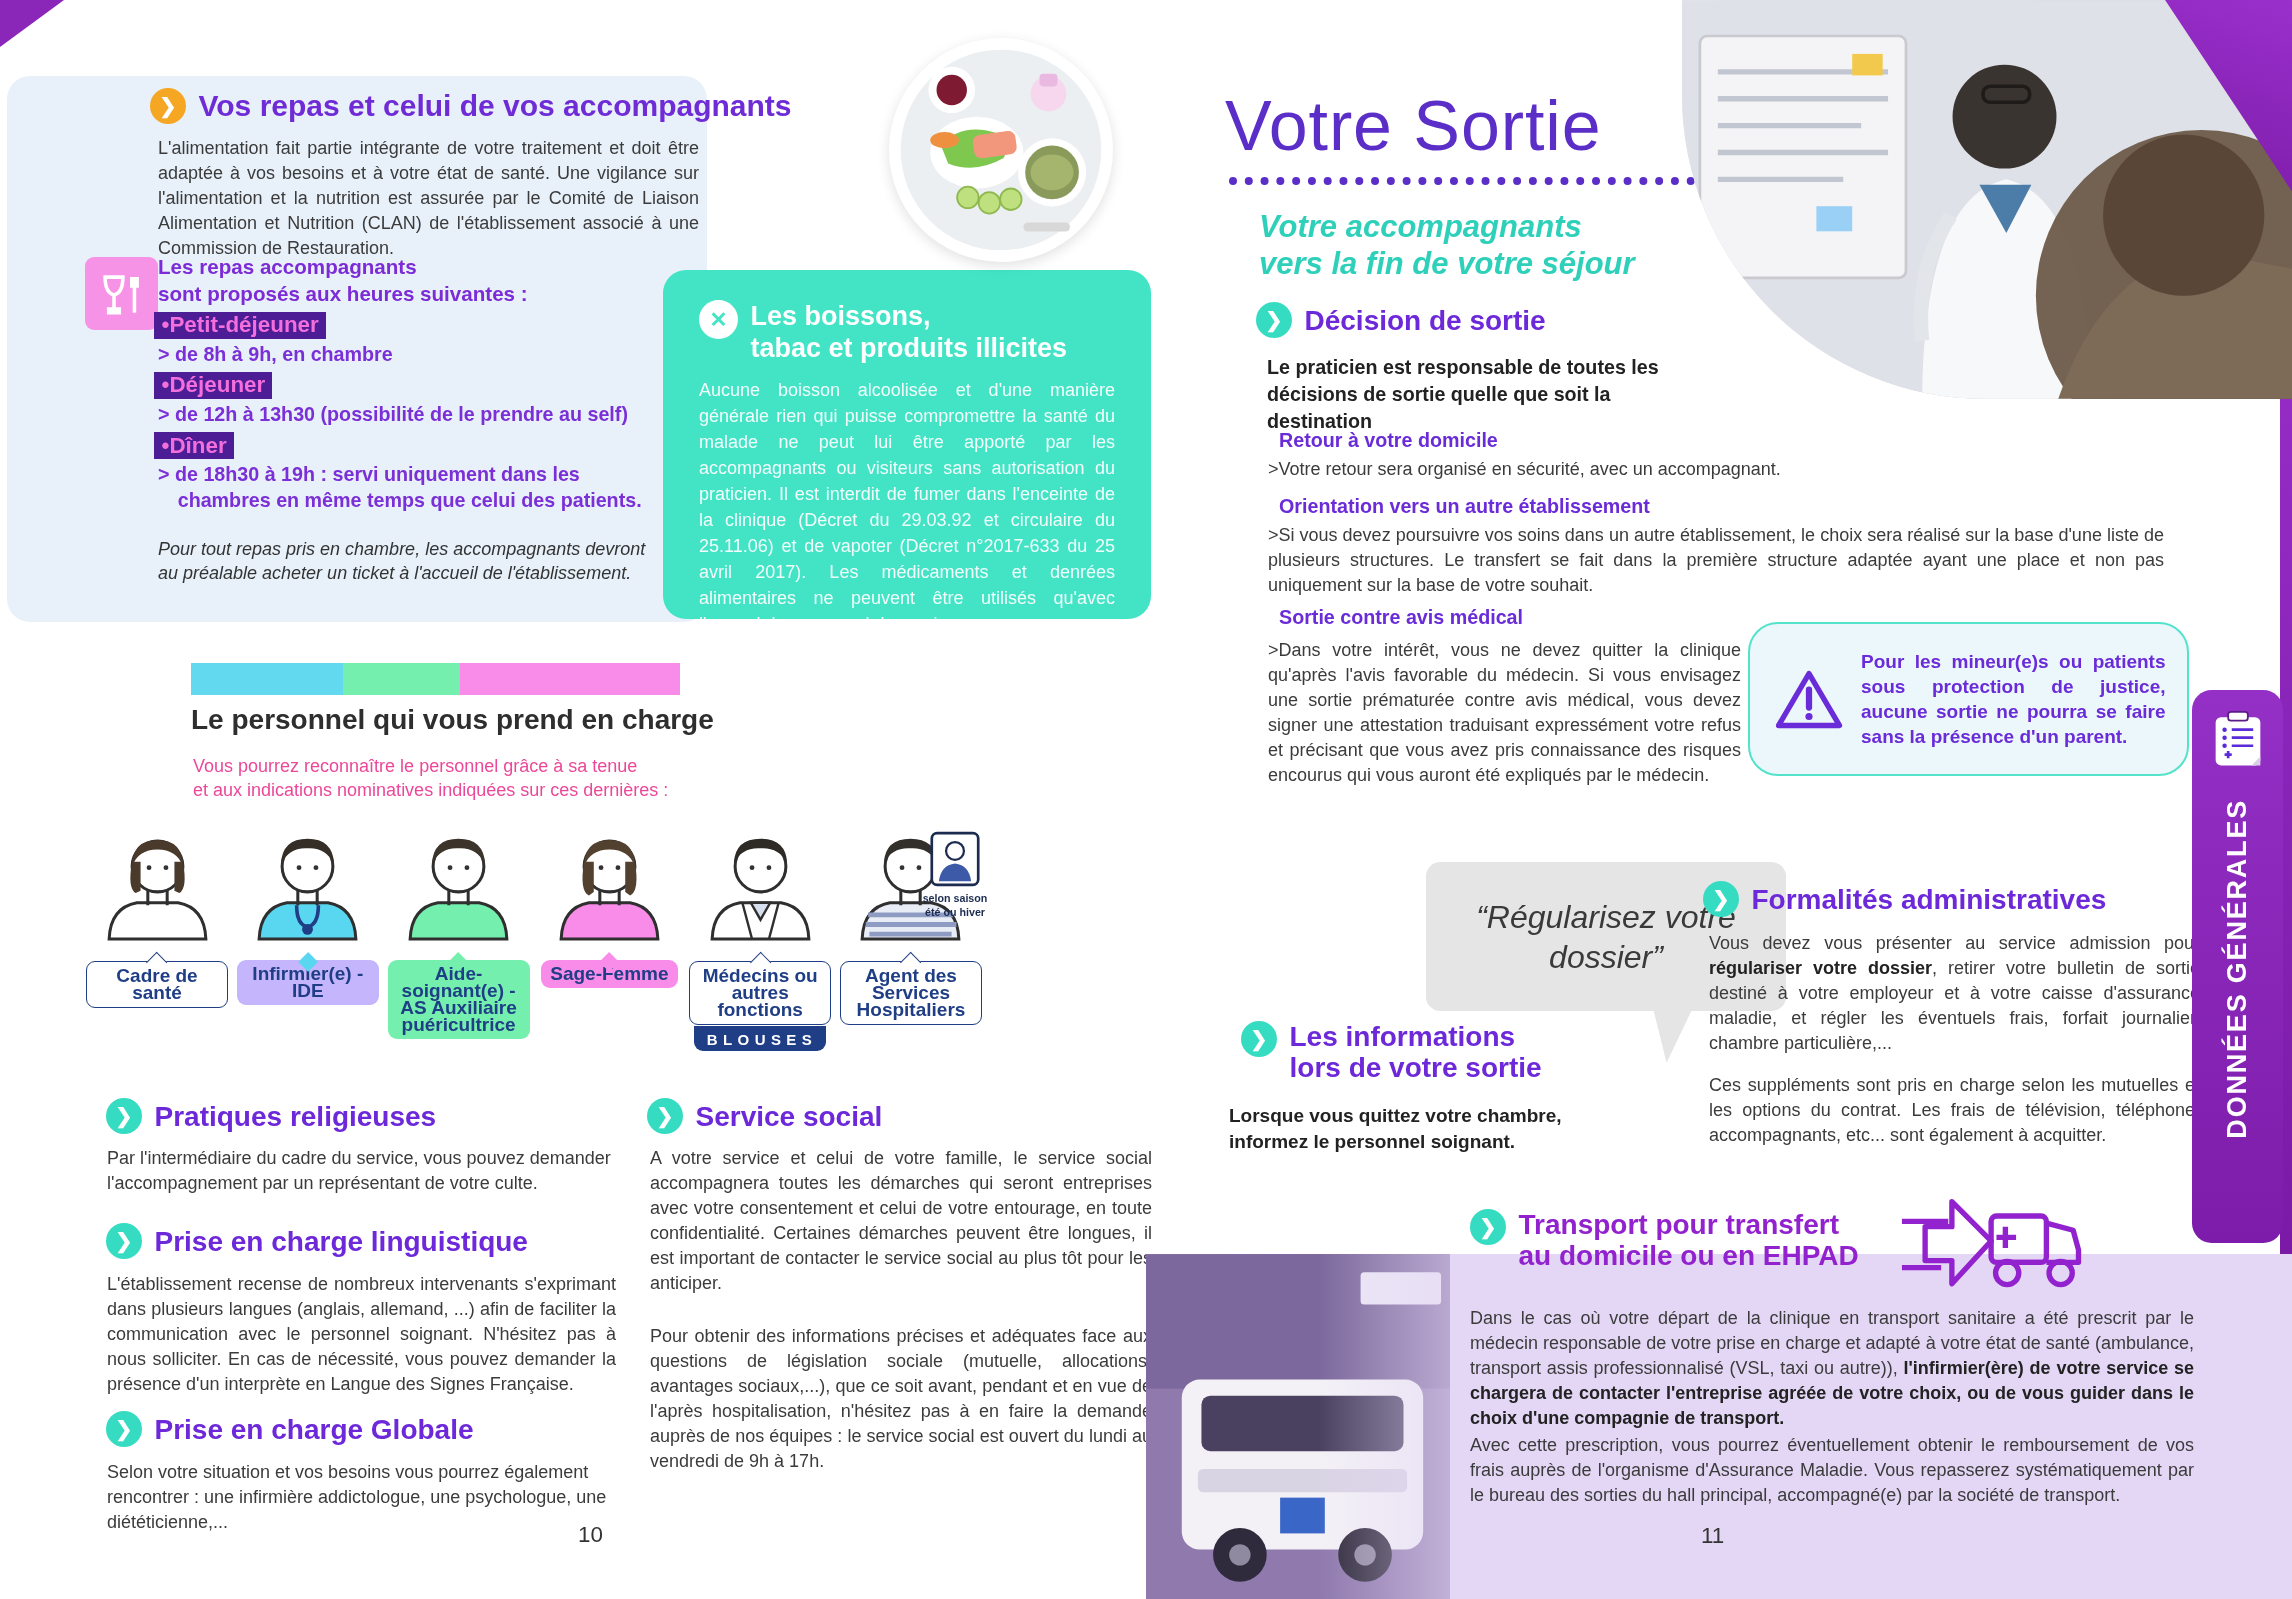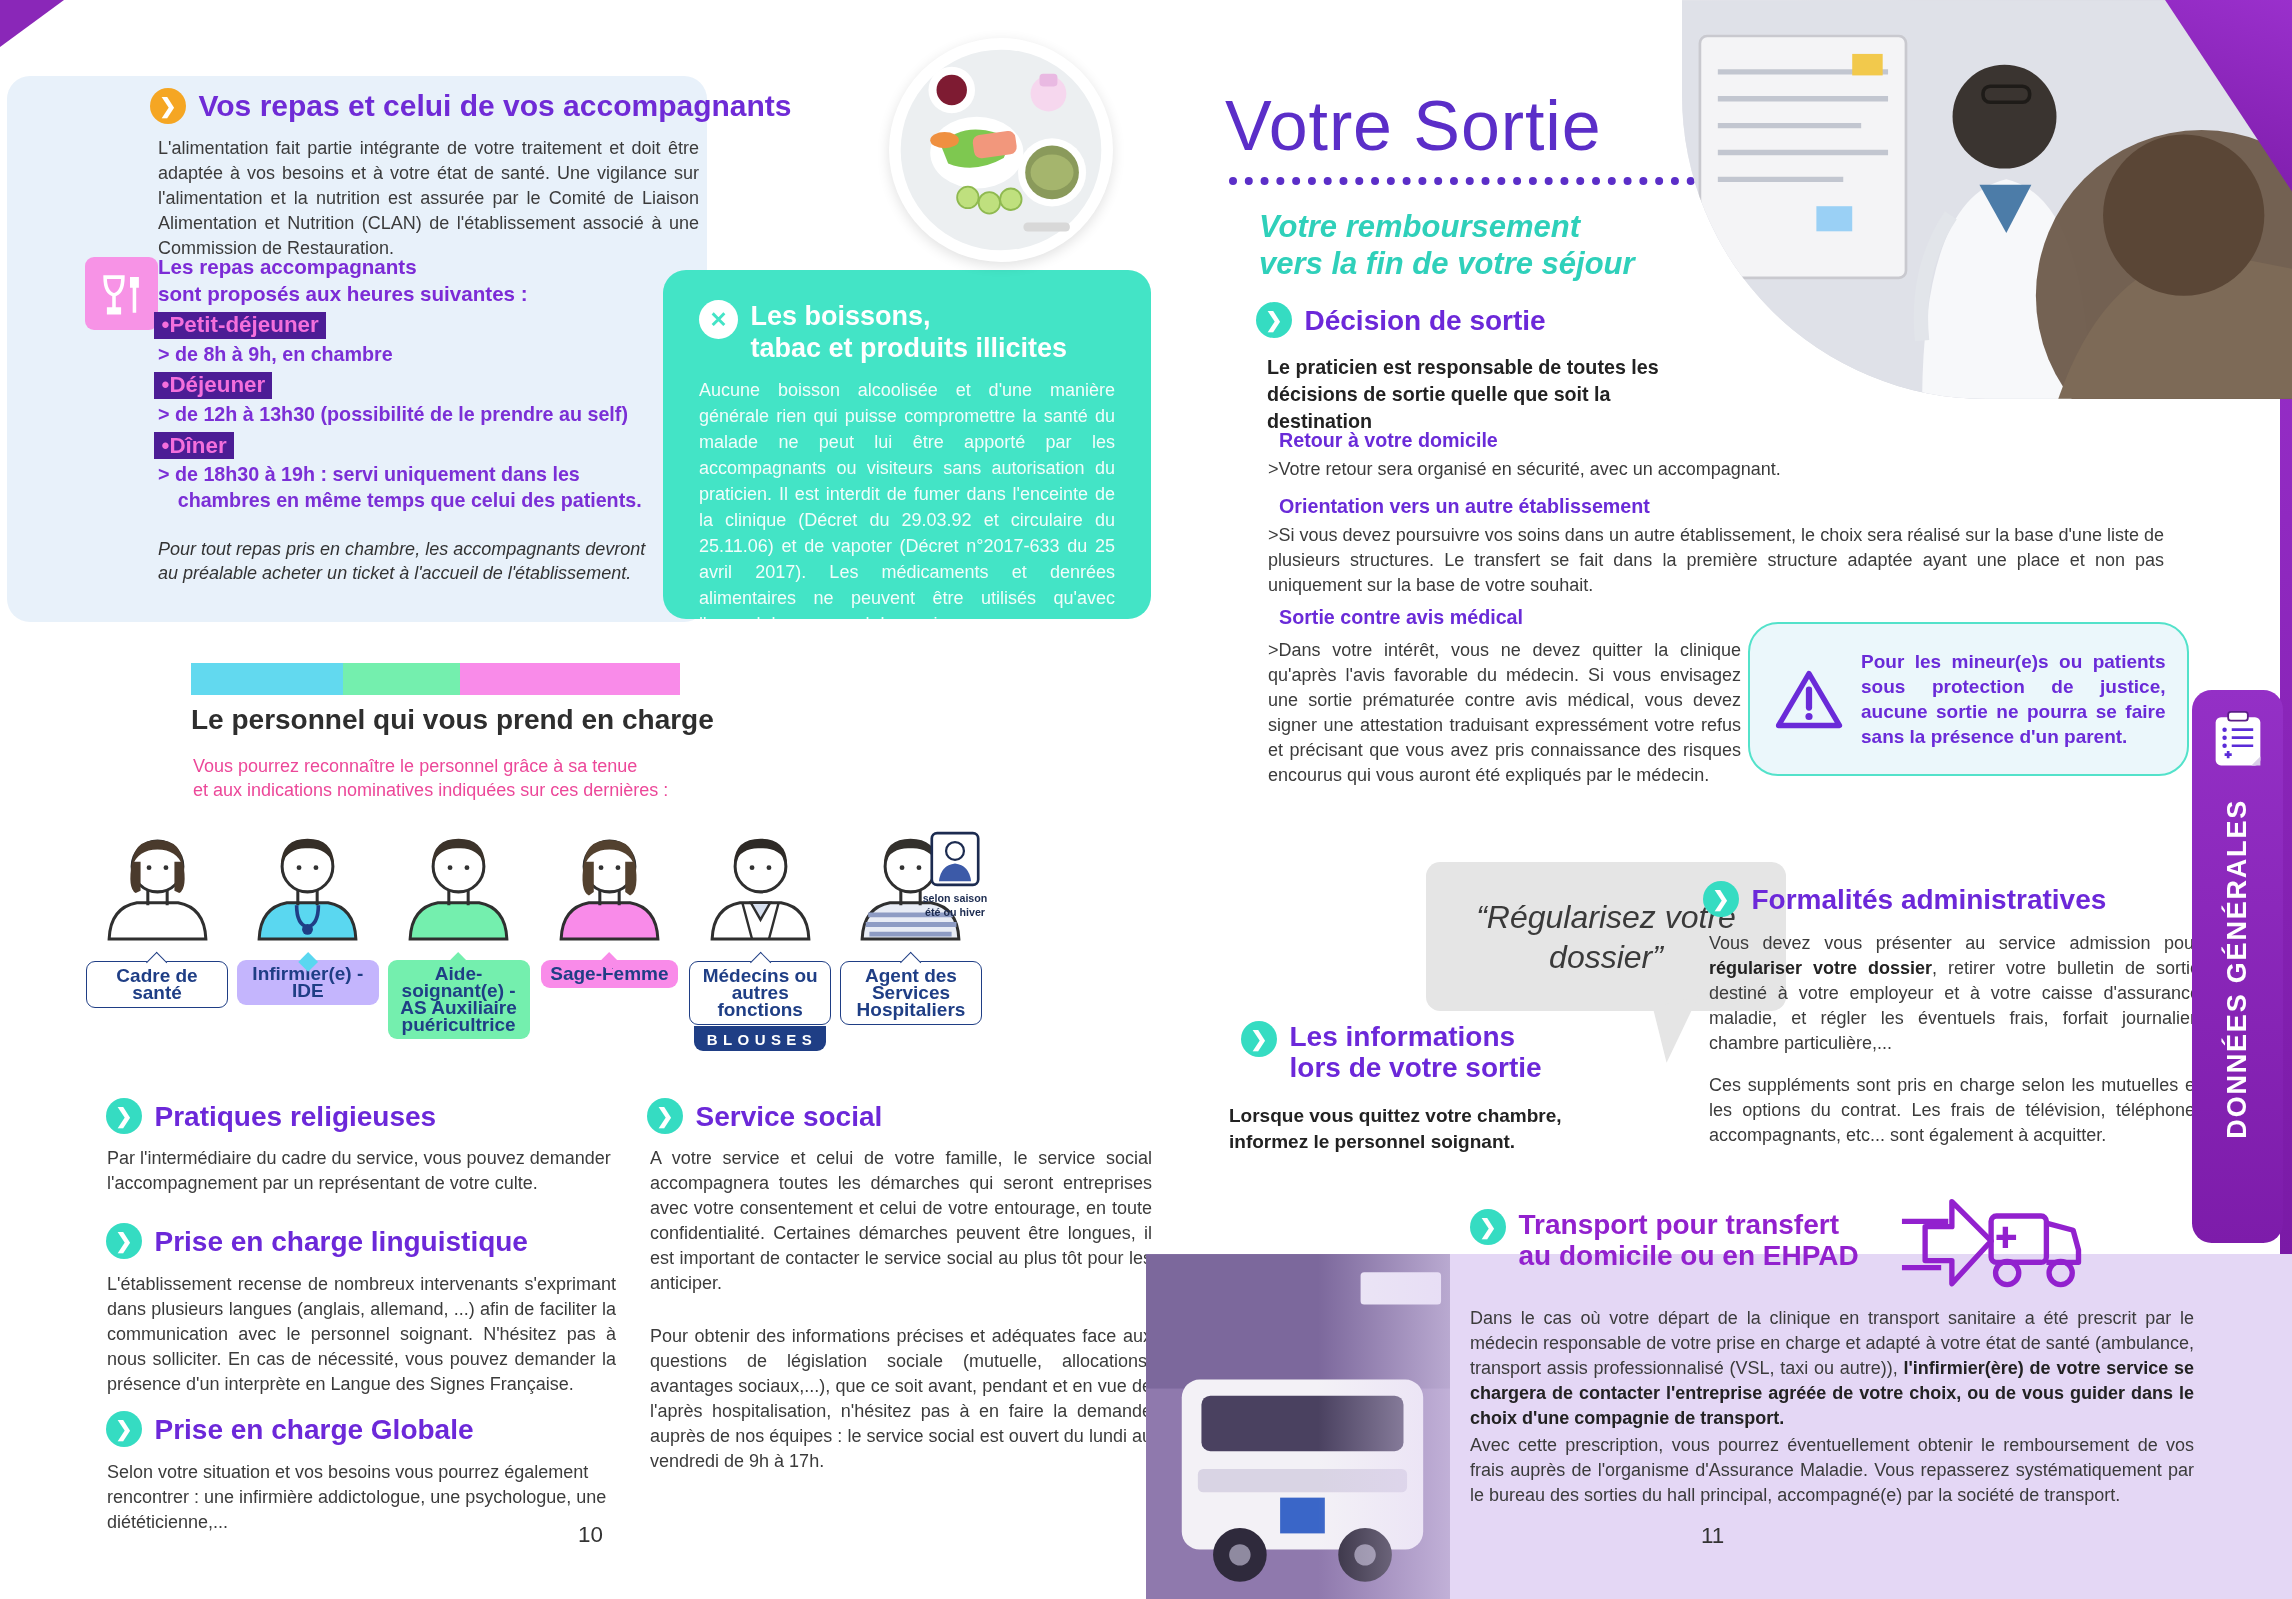--- a/index.html
+++ b/index.html
@@ -326,21 +326,21 @@
       <circle cx="580" cy="330" r="185" fill="#6d5a4a" opacity="0.95"></circle>
       <path d="M420 445 Q470 300 580 280 L682 300 L682 445 Z" fill="#7d6a57"></path>
       <circle cx="560" cy="240" r="90" fill="#5a4636"></circle>
     </svg>
   </div>
   <div class="abs wedge-tr"></div>
 
   <div class="abs big-title">Votre Sortie</div>
   <div class="abs dotted"></div>
   <div class="abs subtitle">
-    <div>Votre remboursement</div>
+    <div>Votre accompagnants</div>
     <div>vers la fin de votre séjour</div>
   </div>
 
   <div class="abs sec-h" style="left:1256px;top:302px;">
     <div class="dot">
         <span>❯</span>
       </div>
     <div class="t">Décision de sortie</div>
   </div>
   <div class="abs body-text boldink" style="left:1267px;top:354px;width:448px;font-size:19.7px;line-height:27px;">Le praticien est responsable de toutes les décisions de sortie quelle que soit la destination</div>

